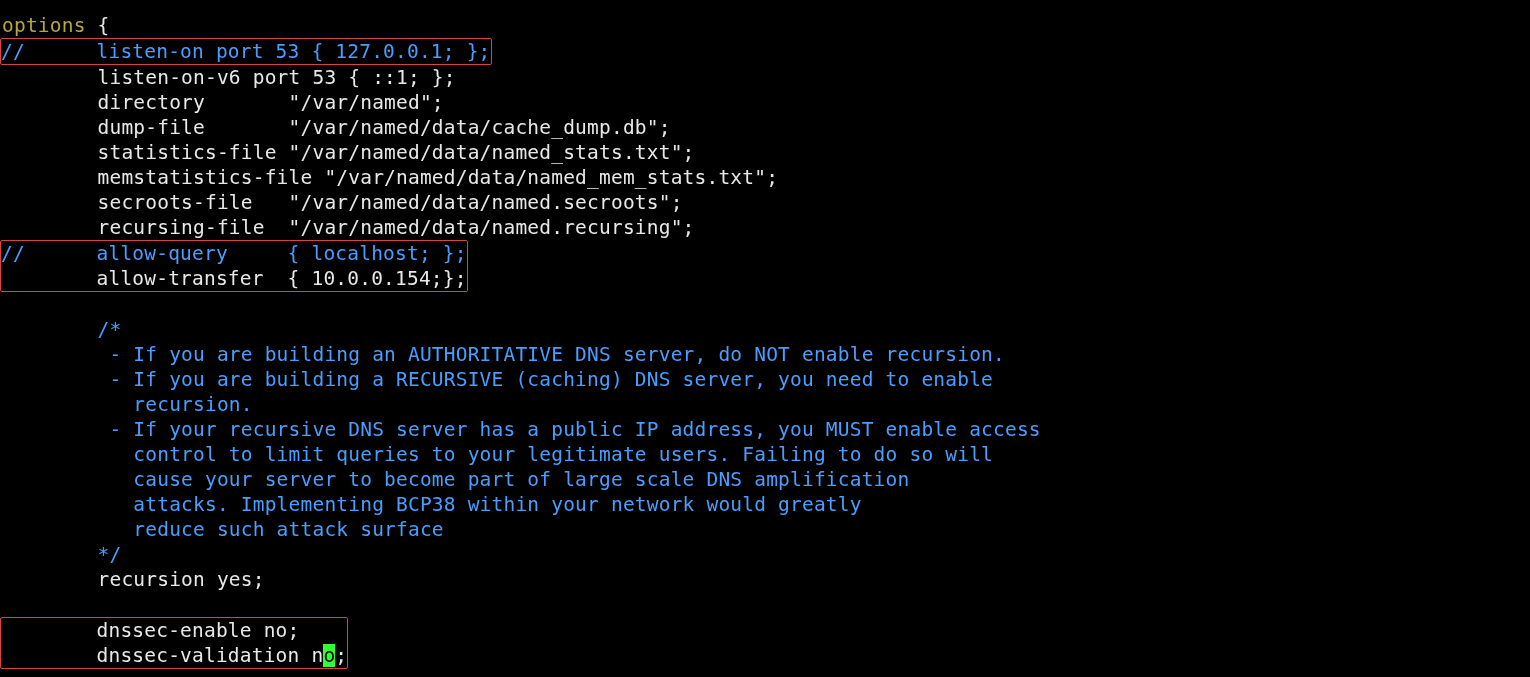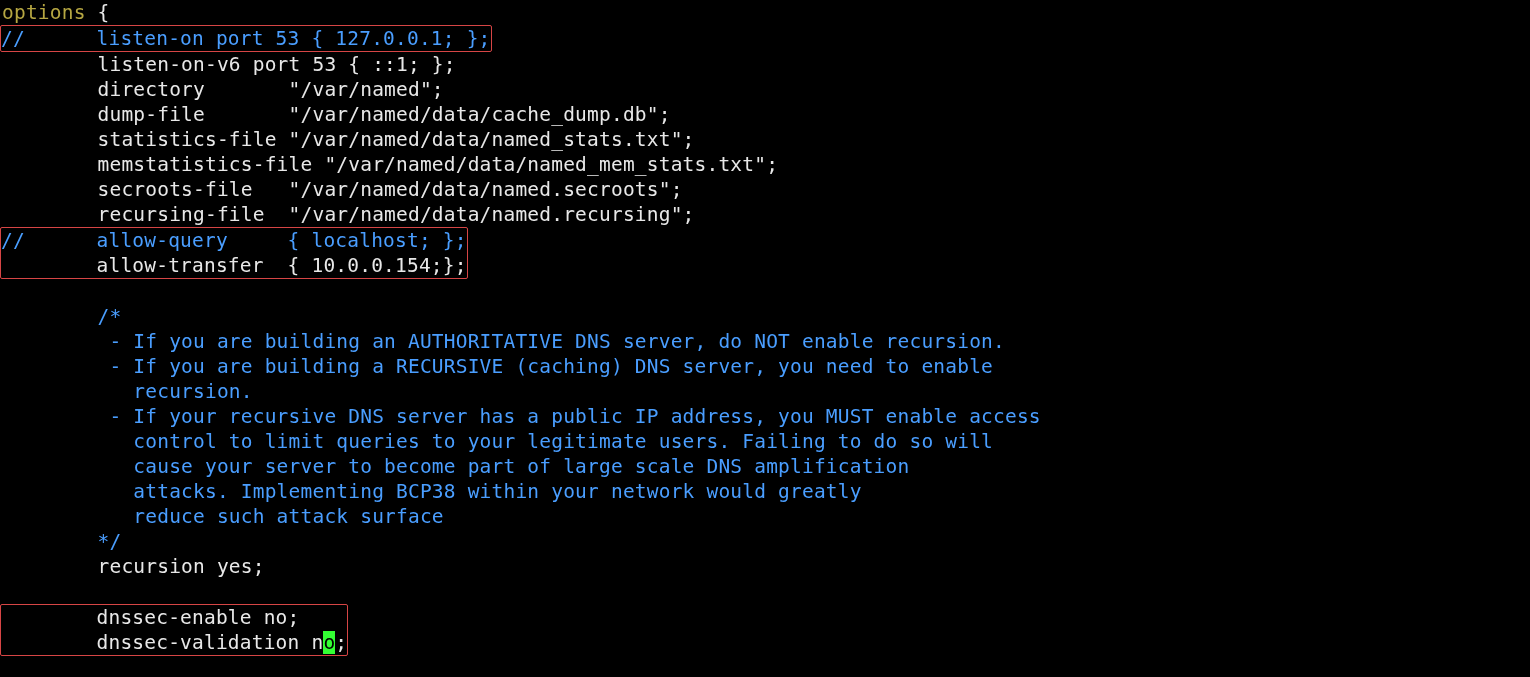--- a/index.html
+++ b/index.html
@@ -5,21 +5,21 @@
   html, body {
     margin: 0;
     padding: 0;
     background: #000000;
     width: 1530px;
     height: 677px;
     overflow: hidden;
   }
   pre.code {
     margin: 0;
-    padding: 0 0 0 2px;
+    padding: 13px 0 0 2px;
     font-family: "DejaVu Sans Mono", "Liberation Mono", Consolas, monospace;
     font-size: 19.5px;
     line-height: 25px;
     color: #e8e8e8;
     white-space: pre;
     letter-spacing: 0.2px;
   }
   .kw { color: #b5a642; }          
   .comment { color: #4a9eff; }     
   .box {

